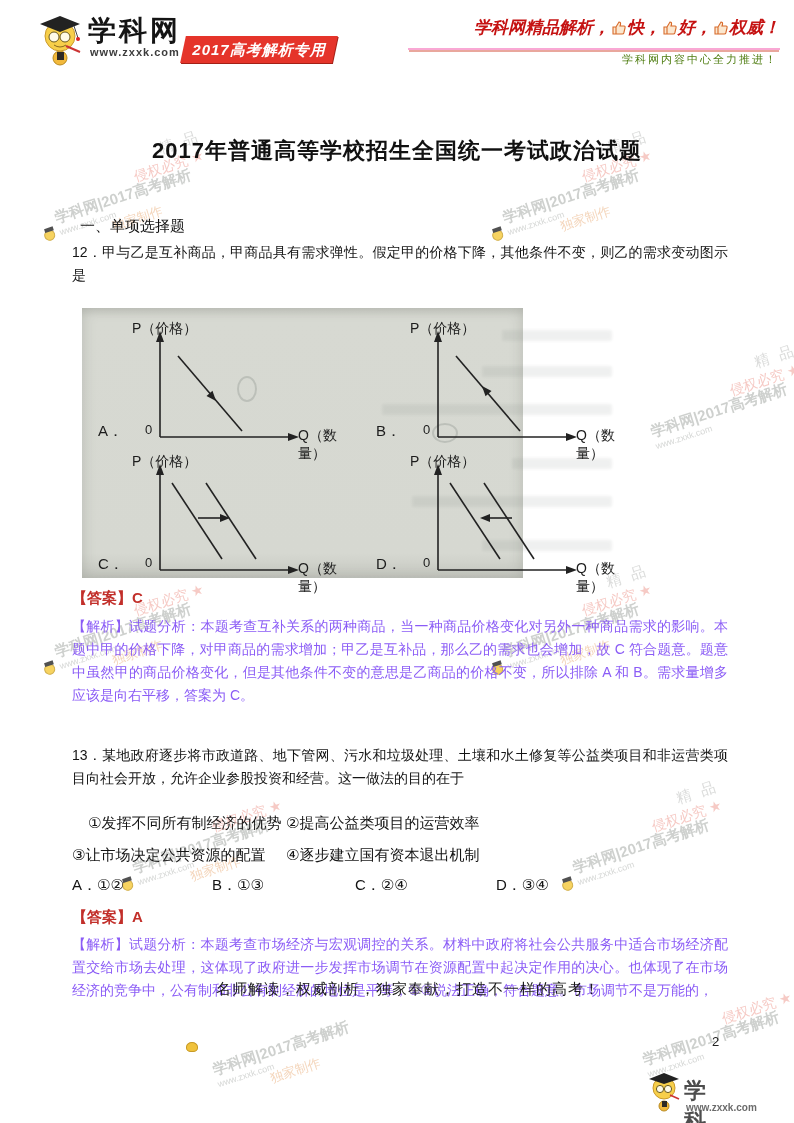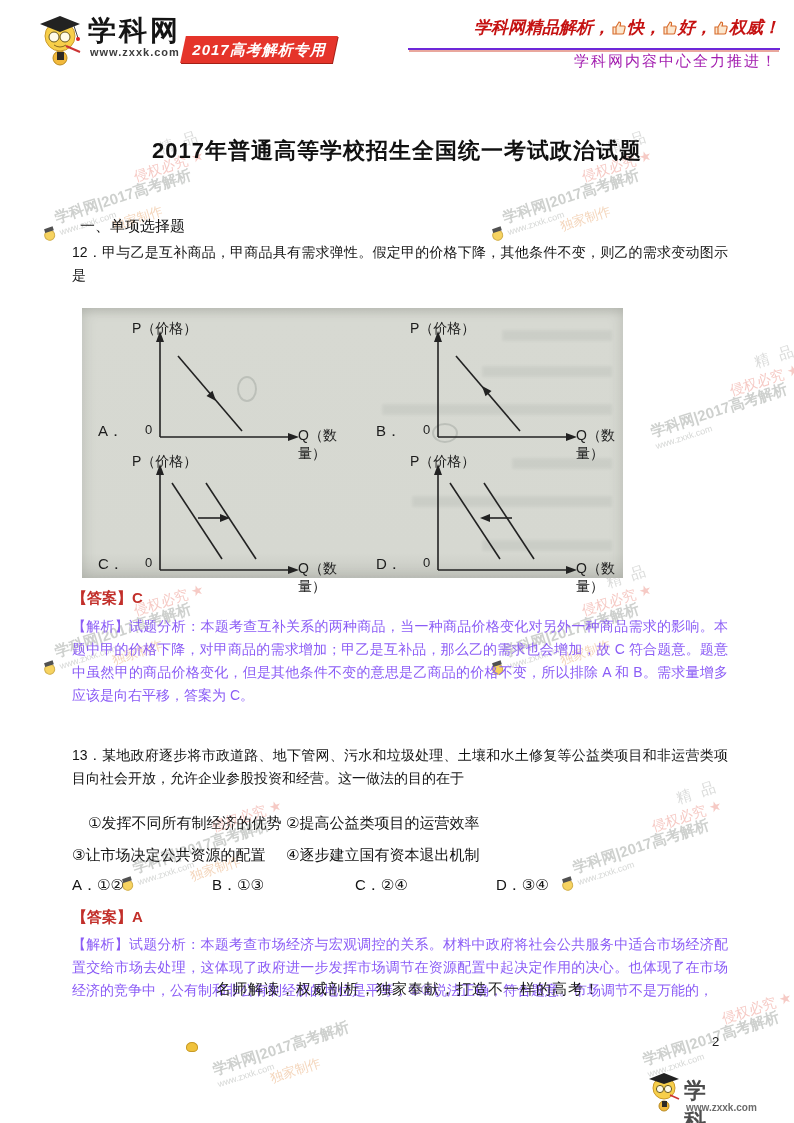--- a/index.html
+++ b/index.html
@@ -26,38 +26,38 @@
   
   .hdr-mascot { position:absolute; left:38px; top:8px; }
   .hdr-brand  { position:absolute; left:88px; top:12px; font-size:28px; font-weight:bold; color:#141414; letter-spacing:3px; }
   .hdr-url    { position:absolute; left:90px; top:46px; font-size:11px; font-weight:bold; color:#3c3c3c; letter-spacing:1px; }
   .hdr-banner { position:absolute; left:183px; top:36px; width:152px; height:27px;
                 background:#e5342a; transform:skewX(-12deg); box-shadow:1px 1px 0 #a32017; }
   .hdr-banner span { display:block; transform:skewX(12deg); color:#fff; font-weight:bold; font-size:15px;
                      text-align:center; line-height:27px; font-style:italic; letter-spacing:1px; }
   .hdr-tagline { position:absolute; right:14px; top:16px; width:372px; text-align:right;
                  font-size:17px; font-weight:bold; font-style:italic; color:#c51212;
-                 border-bottom:2px solid #6d28d9; box-shadow:0 3px 0 -1px #e9a79d; padding-bottom:8px; }
+                 border-bottom:2px solid #f9a8d4; box-shadow:0 3px 0 -1px #e9a79d; padding-bottom:8px; }
   .hdr-tagline .thumb { display:inline-block; vertical-align:-2px; margin:0 1px; }
-  .hdr-subline { position:absolute; right:16px; top:52px; font-size:15px; color:#a21caf; letter-spacing:2px; }
+  .hdr-subline { position:absolute; right:16px; top:52px; font-size:11px; color:#4d7c0f; letter-spacing:2px; }
 
   
   .doc-title    { position:absolute; left:0; top:136px; width:100%; text-align:center;
                   font-size:22px; font-weight:bold; color:#111; letter-spacing:1px; }
   .doc-subtitle { position:absolute; left:0; top:181px; width:100%; text-align:center;
                   font-size:21px; font-weight:bold; color:#111; letter-spacing:2px; }
   .doc-section  { position:absolute; left:72px; top:217px; font-size:15px; color:#141414;margin-left:8px; }
   .para { position:absolute; left:72px; width:656px; font-size:14px; line-height:23px;
           color:#141414; text-align:justify; word-break:break-all; }
   .para.red { color:#8b5cf6; }
   .ansline { position:absolute; left:72px; font-size:15px; font-weight:bold; color:#c22f2a; }
 
   
   .scan {
-    position:absolute; left:82px; top:308px; width:541px; height:270px;
+    position:absolute; left:82px; top:308px; width:441px; height:270px;
     background:linear-gradient(180deg,#caccc5 0,#d7d9d2 10px,#d6d8d1 245px,#c6c8c1 100%);
     box-shadow:inset 0 0 14px rgba(90,95,88,.25);
   }
   .bleed { position:absolute; background:#6d7672; opacity:.10; filter:blur(1.5px); border-radius:2px; }
   .scrib { position:absolute; border:2px solid #8d938d; border-radius:50%; opacity:.35; filter:blur(.5px); }
   .panel { position:absolute; width:265px; height:133px; }
   .panel svg { position:absolute; left:0; top:0; }
   .axis-p { position:absolute; left:40px; top:0;  font-size:14px; color:#1c1c1c; }
   .axis-q { position:absolute; left:206px; top:107px; font-size:14px; color:#1c1c1c; }
   .axis-o { position:absolute; left:53px; top:102px; font-size:13px; color:#1c1c1c; }

